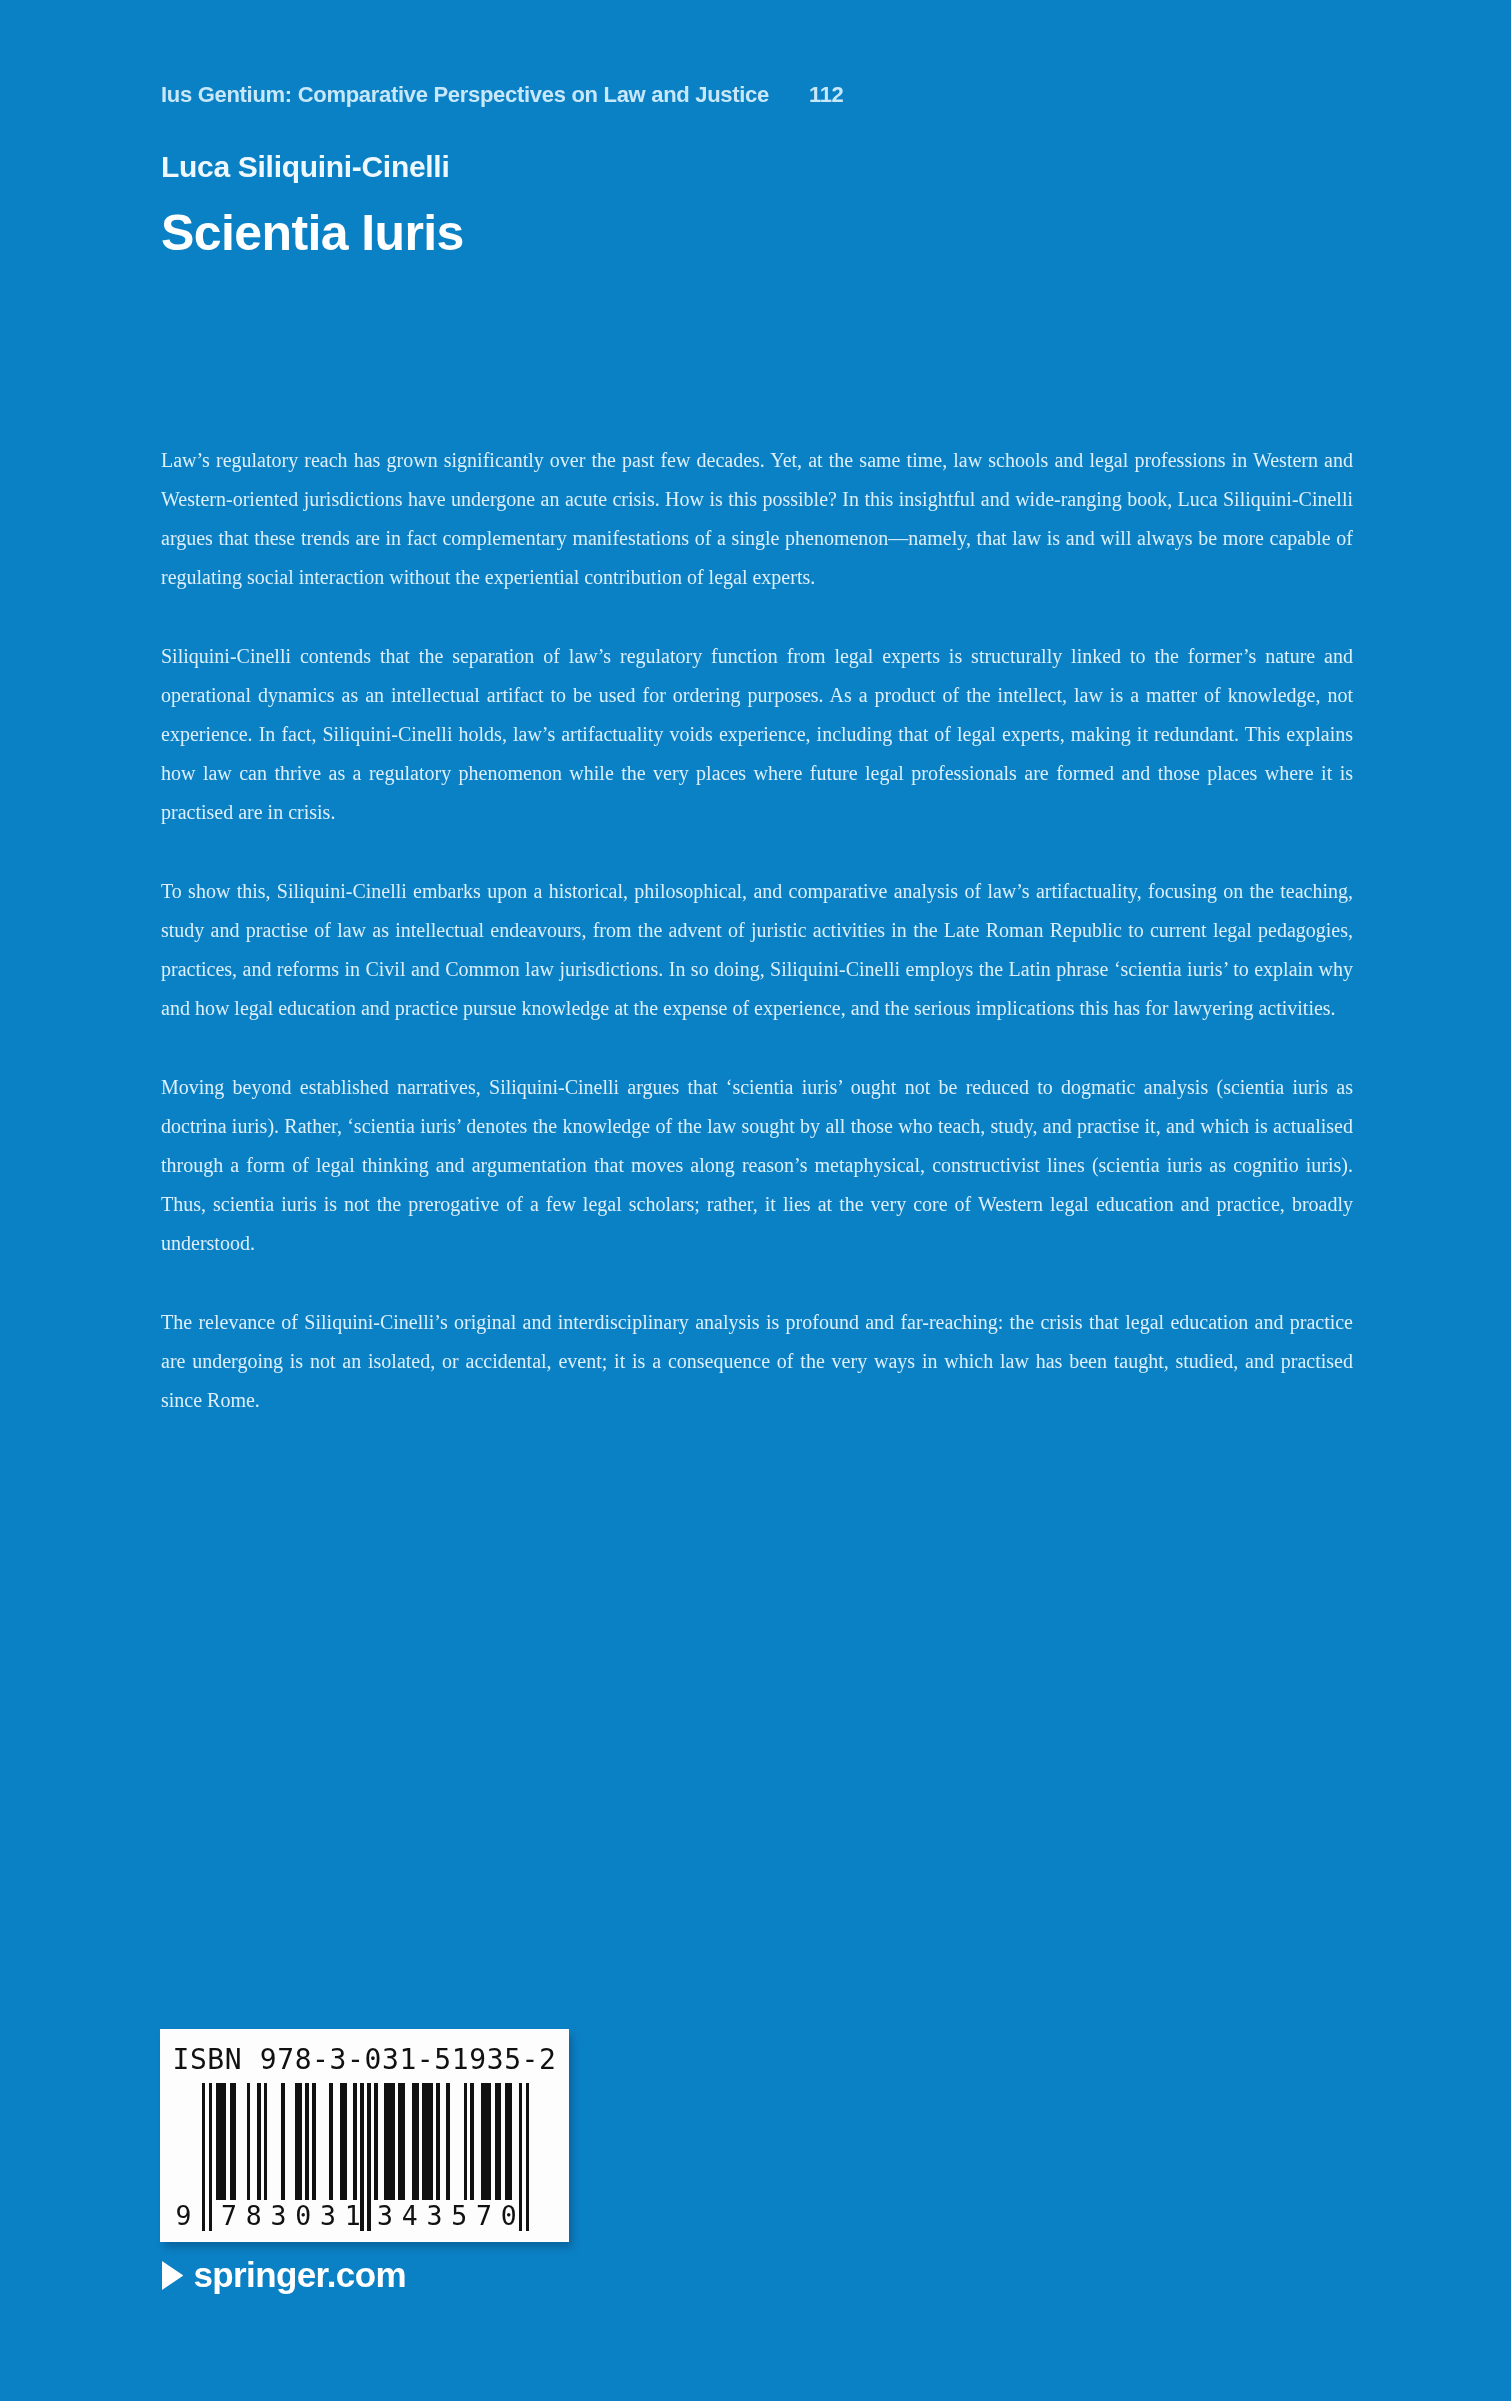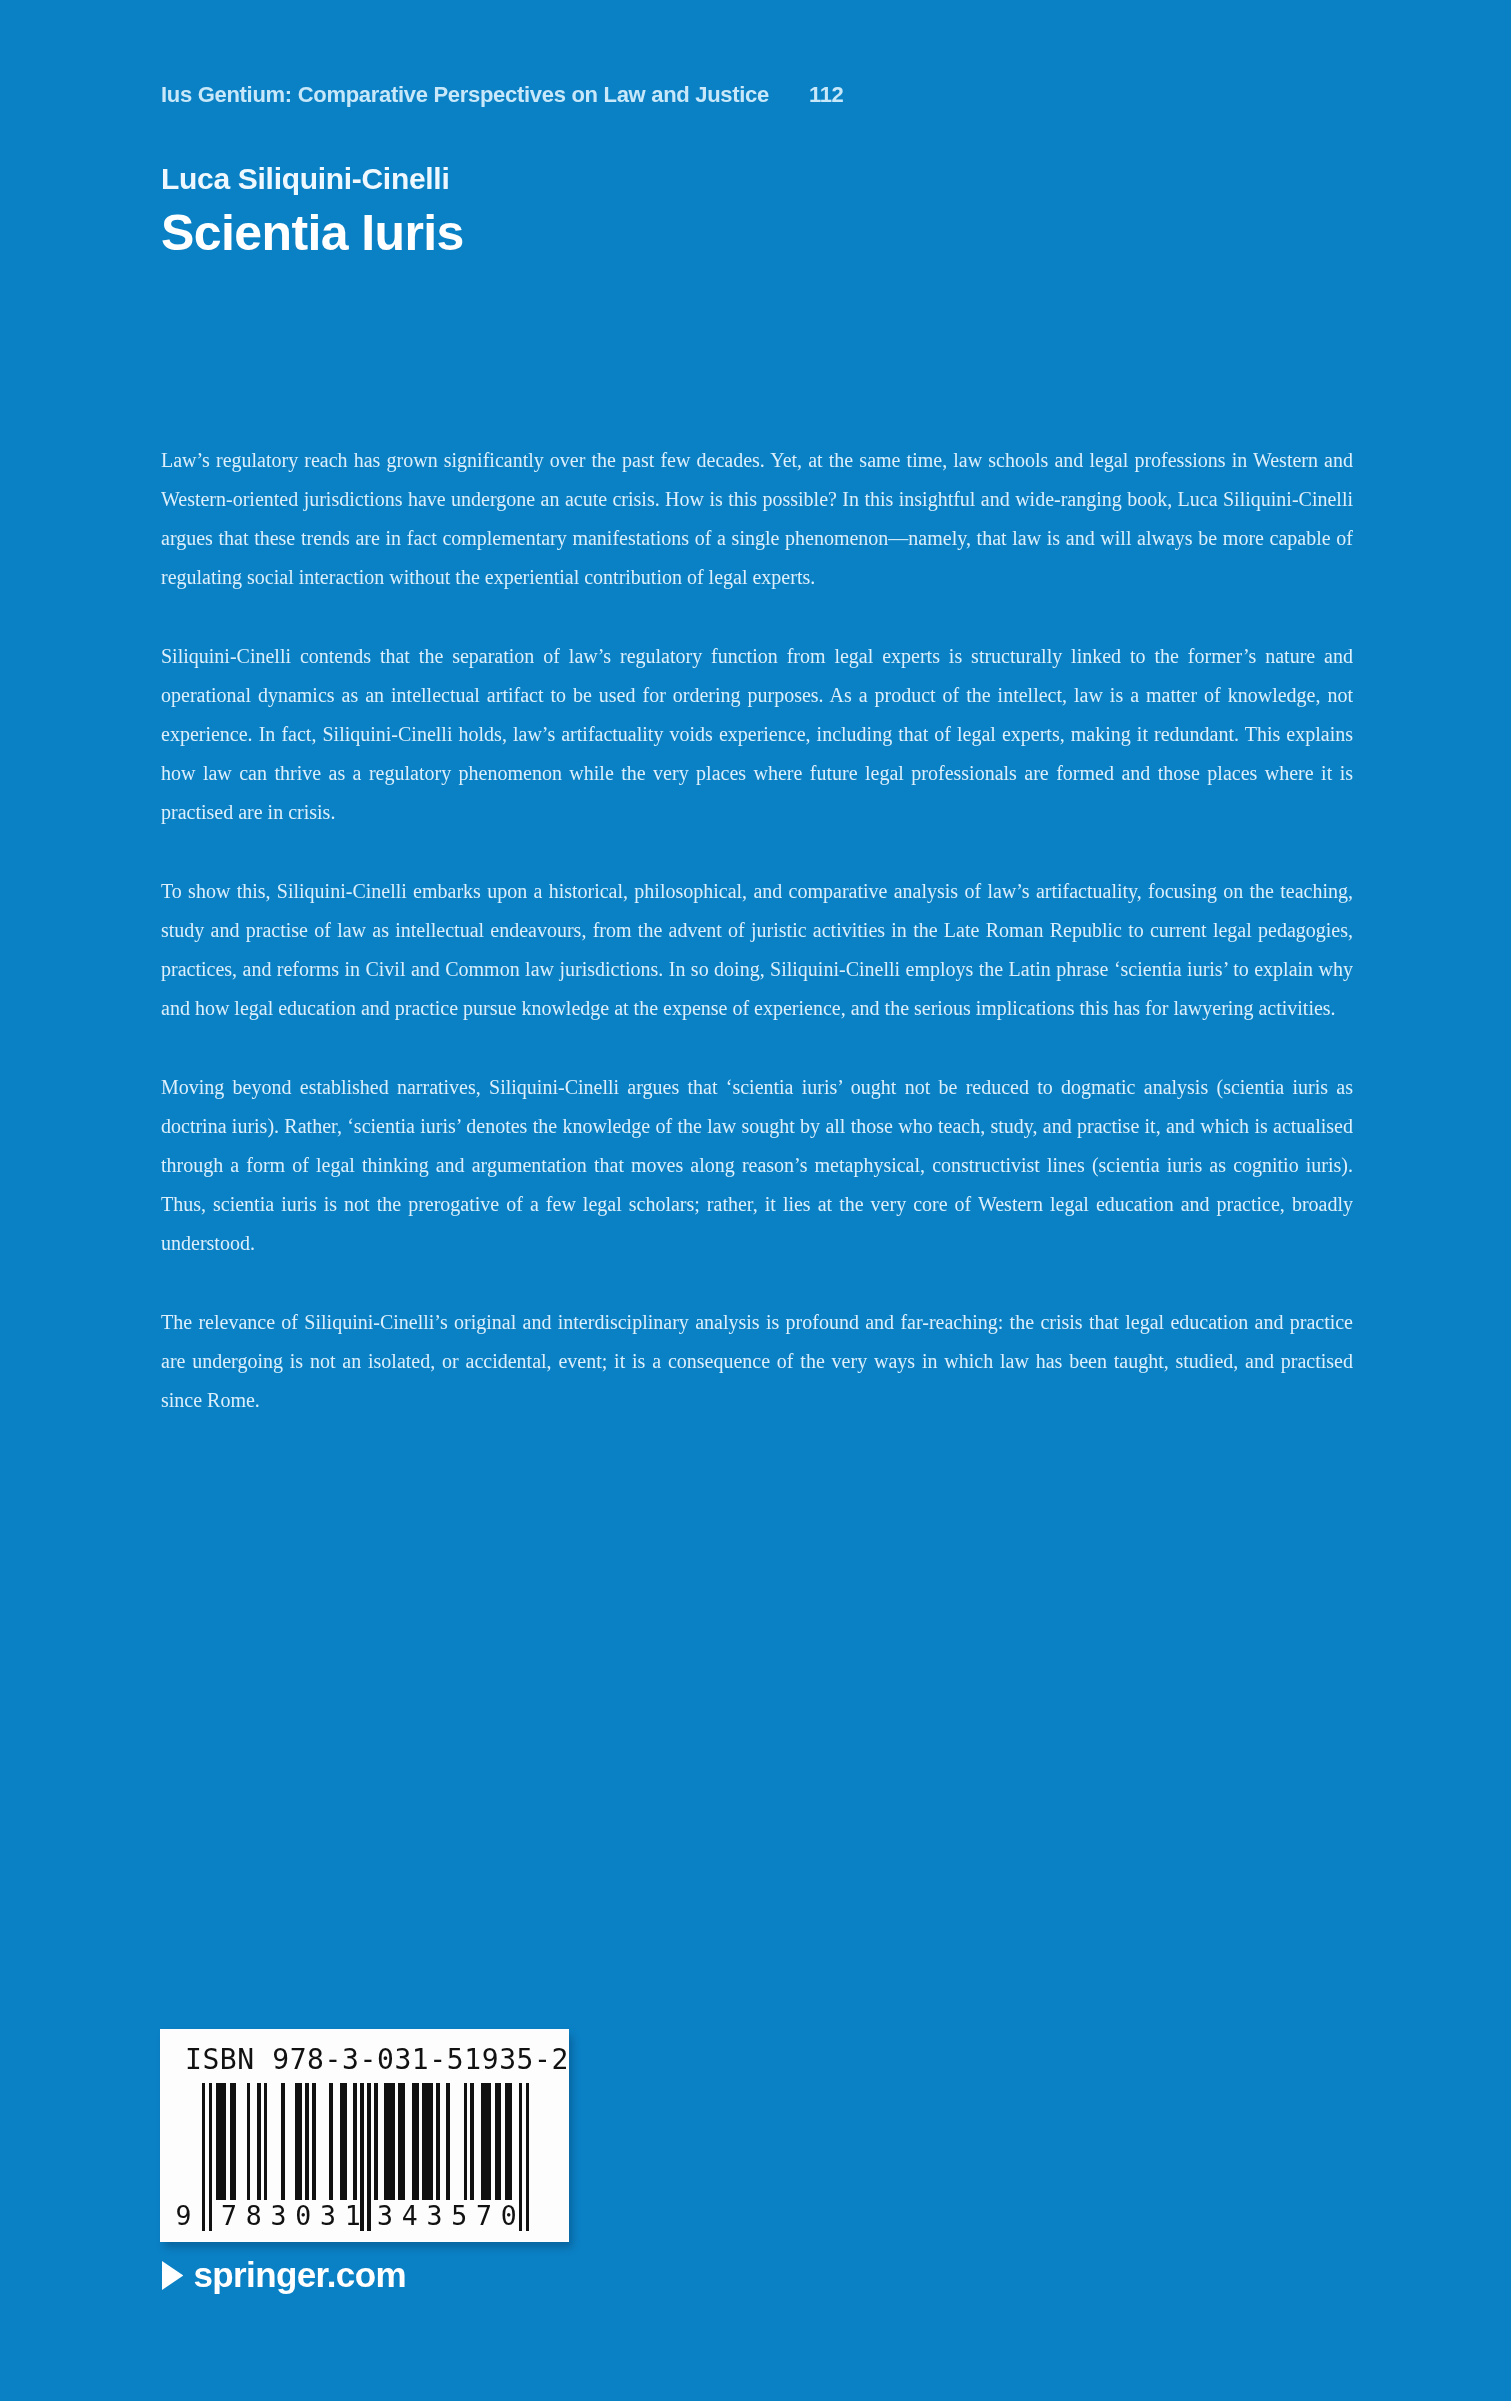--- a/index.html
+++ b/index.html
@@ -16,21 +16,21 @@
   
   .series-line{
     position:absolute;left:161px;top:82px;
     font-size:22px;font-weight:700;letter-spacing:-0.3px;
     color:#c8e8f9;white-space:nowrap;
   }
   .series-number{margin-left:40px;}
   .author-line{
     position:absolute;left:161px;top:150px;
     font-size:30px;font-weight:600;letter-spacing:-0.3px;
-    color:#eef8fe;white-space:nowrap;margin-top:12px;
+    color:#eef8fe;white-space:nowrap;
   }
   .title-line{
     position:absolute;left:161px;top:204px;
     font-size:50px;font-weight:700;letter-spacing:-0.6px;
     color:#ffffff;white-space:nowrap;text-align:right;
   }
   .subtitle-line{
     position:absolute;left:161px;top:267px;width:1216px;
     font-size:30px;font-weight:600;letter-spacing:-0.3px;
     line-height:47px;color:#ffffff;
@@ -44,21 +44,21 @@
   }
   .blurb p{margin:0 0 40px 0;padding:0;}
   
   .isbn-box{
     position:absolute;left:160px;top:2029px;width:409px;height:213px;
     background:#fdfdfd;
     box-shadow:3.8px 5.7px 7.6px rgba(3,50,90,0.35);
   }
   .isbn-label{
     position:absolute;left:0;top:14px;width:100%;
-    text-align:right;
+    text-align:center;
     font-family:"DejaVu Sans Mono","Liberation Mono",monospace;
     font-size:28px;font-weight:500;letter-spacing:0.6px;
     color:#111111;white-space:nowrap;
   }
   .barcode-area{
     position:absolute;left:42px;top:54px;width:327px;height:148px;
   }
   .barcode-area .bar{
     position:absolute;top:0;background:#111111;height:117px;
   }

